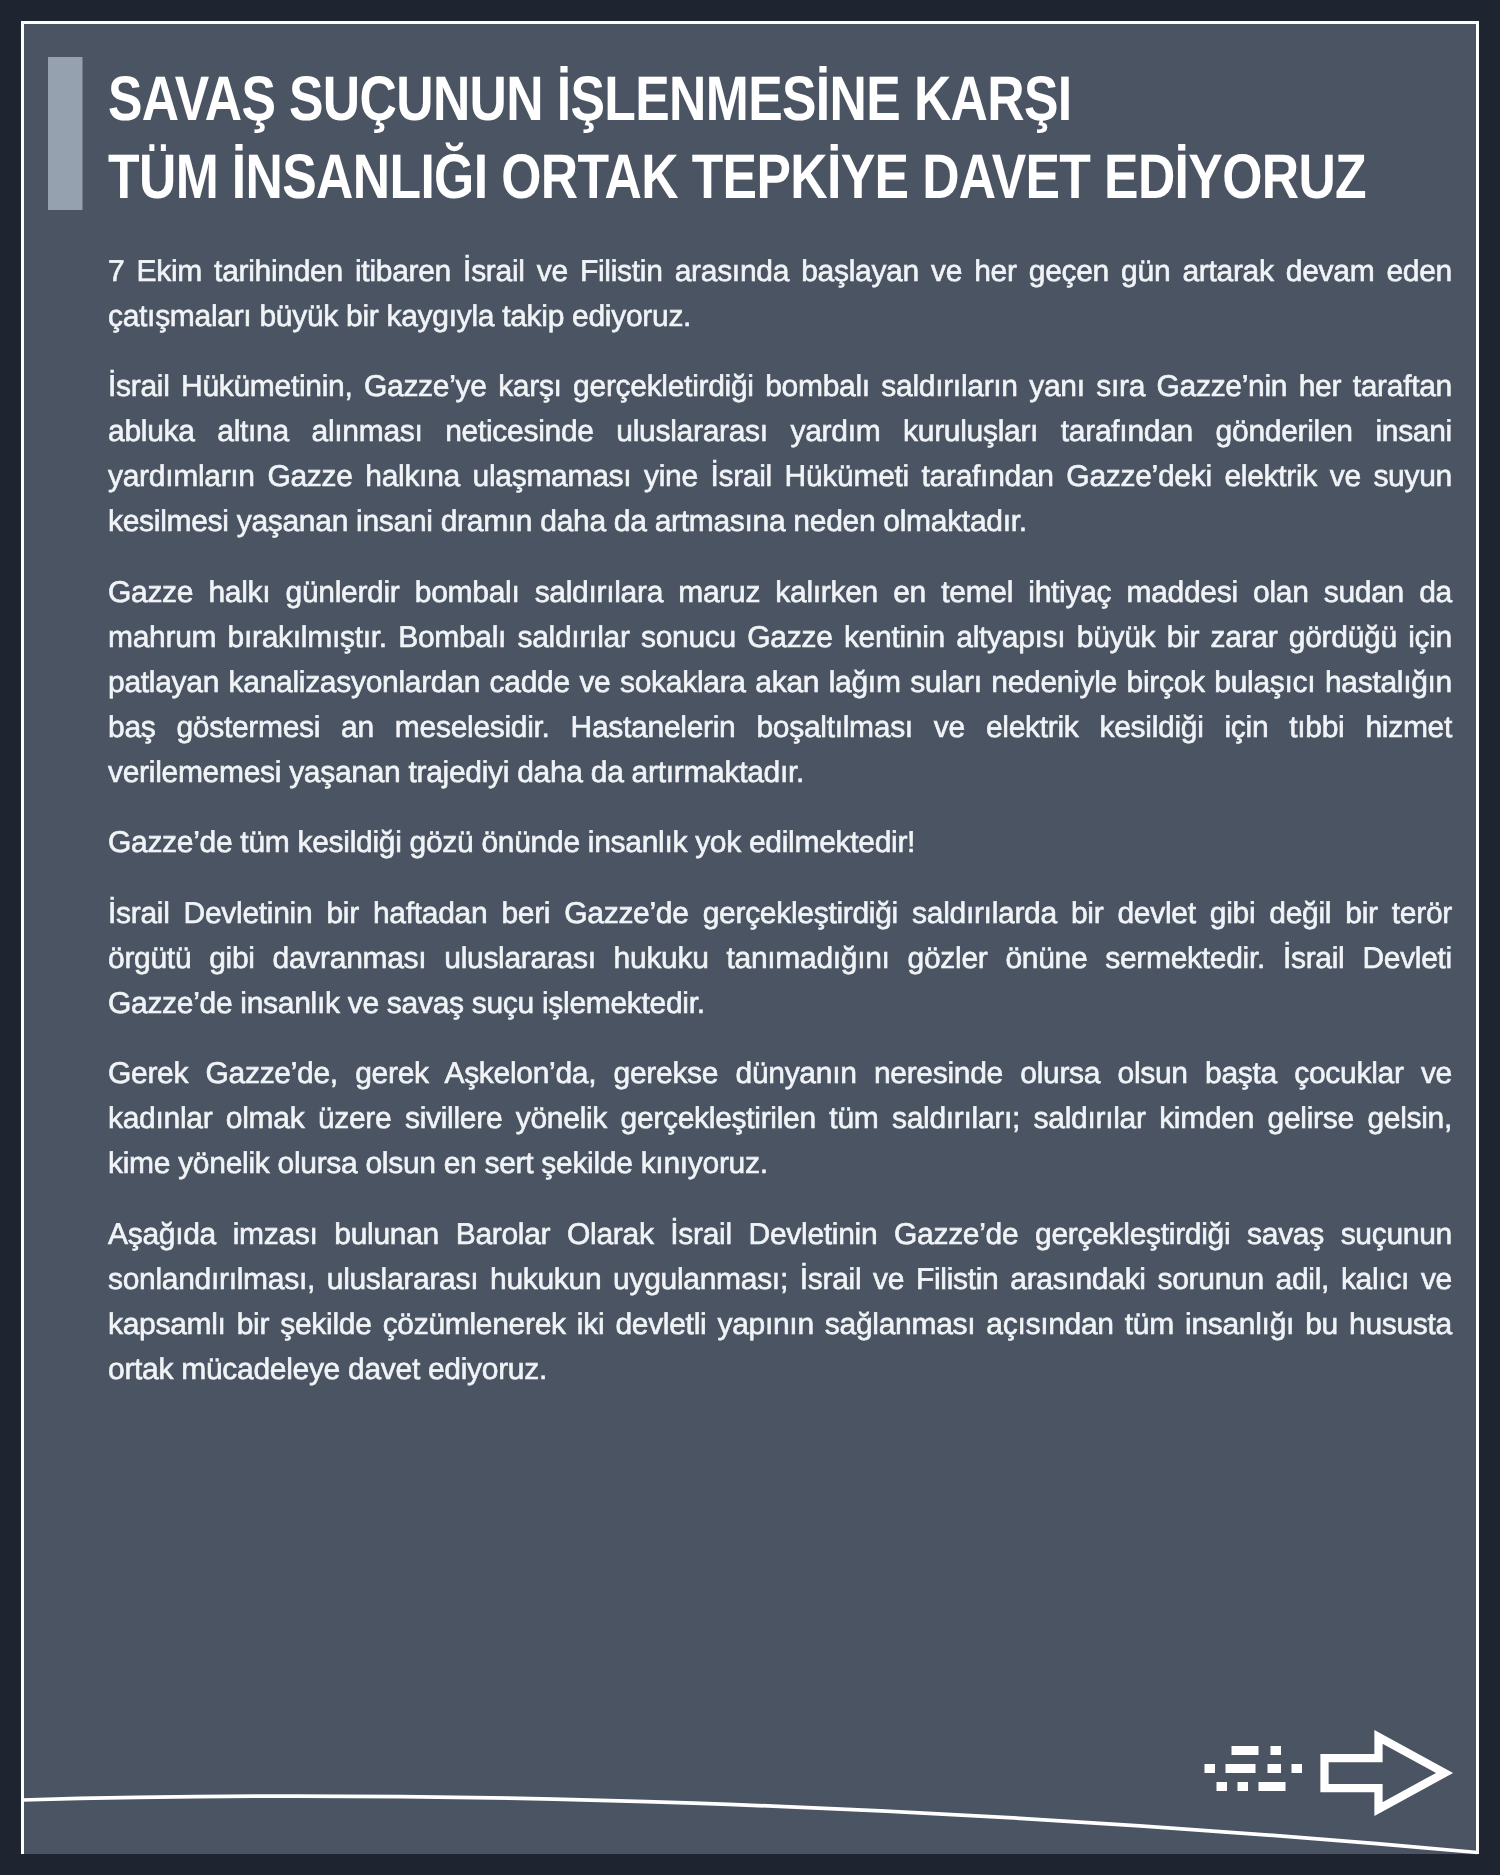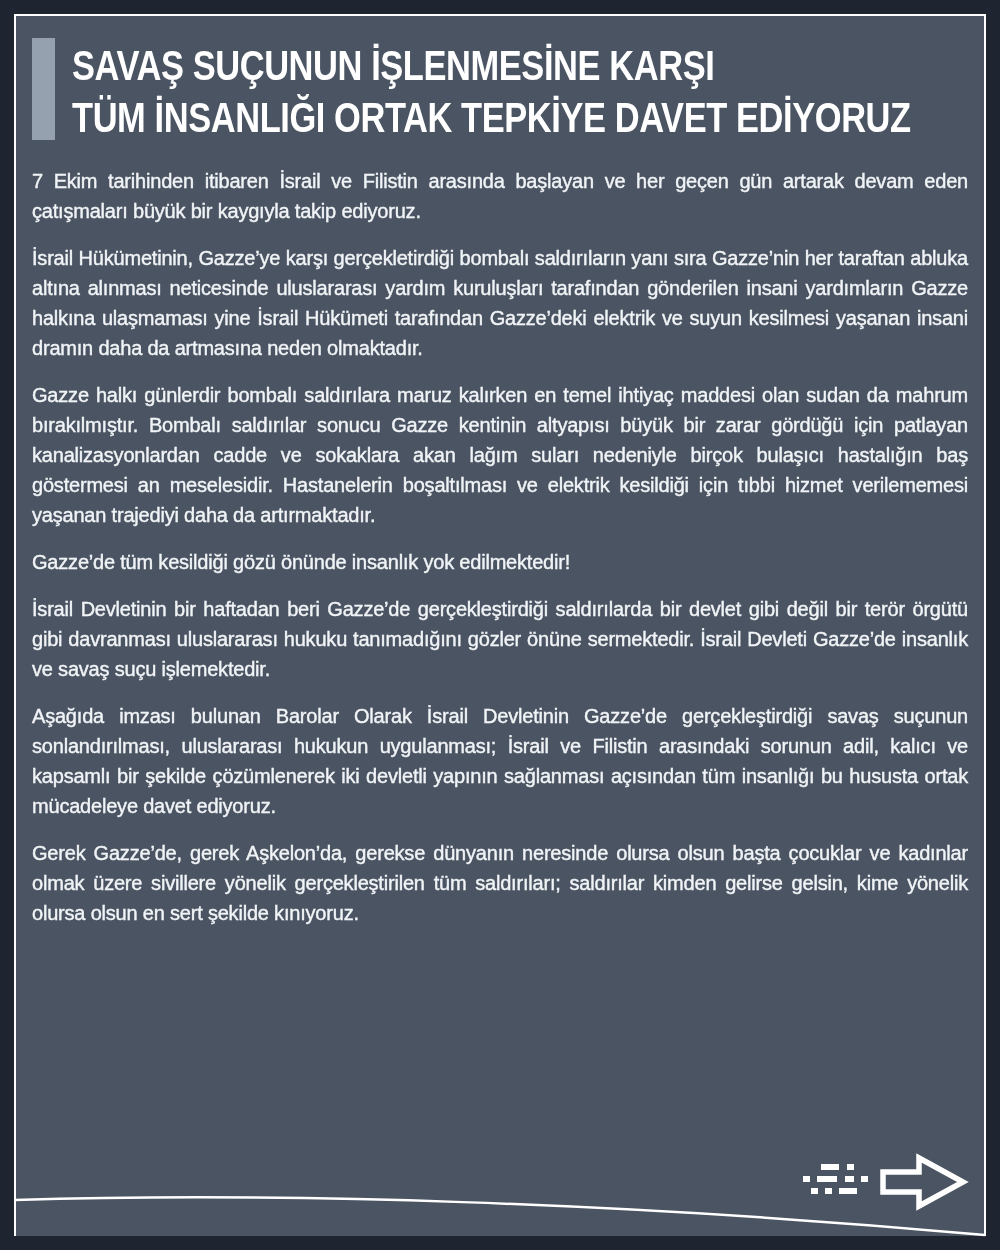--- a/index.html
+++ b/index.html
@@ -47,20 +47,21 @@
   }
   .title-line{
     display:block;
     white-space:nowrap;
     transform:scaleX(0.82);
     transform-origin:0 50%;
   }
   .body-text{
     margin-top:22px;
     color:var(--text);
+    margin-left:40px;
   }
   .body-text p{
     font-size:20px;
     line-height:30px;
     letter-spacing:-0.2px;
     text-align:justify;
     margin-bottom:17px;
     -webkit-text-stroke:0.4px currentColor;
   }
   .bottom-curve{
@@ -89,22 +90,22 @@
       <span class="title-line">TÜM İNSANLIĞI ORTAK TEPKİYE DAVET EDİYORUZ</span>
     </h1>
   </div>
 
   <div class="body-text">
     <p>7 Ekim tarihinden itibaren İsrail ve Filistin arasında başlayan ve her geçen gün artarak devam eden çatışmaları büyük bir kaygıyla takip ediyoruz.</p>
     <p>İsrail Hükümetinin, Gazze’ye karşı gerçekletirdiği bombalı saldırıların yanı sıra Gazze’nin her taraftan abluka altına alınması neticesinde uluslararası yardım kuruluşları tarafından gönderilen insani yardımların Gazze halkına ulaşmaması yine İsrail Hükümeti tarafından Gazze’deki elektrik ve suyun kesilmesi yaşanan insani dramın daha da artmasına neden olmaktadır.</p>
     <p>Gazze halkı günlerdir bombalı saldırılara maruz kalırken en temel ihtiyaç maddesi olan sudan da mahrum bırakılmıştır. Bombalı saldırılar sonucu Gazze kentinin altyapısı büyük bir zarar gördüğü için patlayan kanalizasyonlardan cadde ve sokaklara akan lağım suları nedeniyle birçok bulaşıcı hastalığın baş göstermesi an meselesidir. Hastanelerin boşaltılması ve elektrik kesildiği için tıbbi hizmet verilememesi yaşanan trajediyi daha da artırmaktadır.</p>
     <p>Gazze’de tüm kesildiği gözü önünde insanlık yok edilmektedir!</p>
     <p>İsrail Devletinin bir haftadan beri Gazze’de gerçekleştirdiği saldırılarda bir devlet gibi değil bir terör örgütü gibi davranması uluslararası hukuku tanımadığını gözler önüne sermektedir. İsrail Devleti Gazze’de insanlık ve savaş suçu işlemektedir.</p>
+    <p>Gerek Gazze’de, gerek Aşkelon’da, gerekse dünyanın neresinde olursa olsun başta çocuklar ve kadınlar olmak üzere sivillere yönelik gerçekleştirilen tüm saldırıları; saldırılar kimden gelirse gelsin, kime yönelik olursa olsun en sert şekilde kınıyoruz.</p>
     <p>Aşağıda imzası bulunan Barolar Olarak İsrail Devletinin Gazze’de gerçekleştirdiği savaş suçunun sonlandırılması, uluslararası hukukun uygulanması; İsrail ve Filistin arasındaki sorunun adil, kalıcı ve kapsamlı bir şekilde çözümlenerek iki devletli yapının sağlanması açısından tüm insanlığı bu hususta ortak mücadeleye davet ediyoruz.</p>
-    <p>Gerek Gazze’de, gerek Aşkelon’da, gerekse dünyanın neresinde olursa olsun başta çocuklar ve kadınlar olmak üzere sivillere yönelik gerçekleştirilen tüm saldırıları; saldırılar kimden gelirse gelsin, kime yönelik olursa olsun en sert şekilde kınıyoruz.</p>
   </div>
 
 </div>
 
 <svg class="bottom-curve" viewBox="0 0 1000 1250" xmlns="http://www.w3.org/2000/svg" aria-hidden="true">
   <path d="M 15 1200 C 280 1192, 620 1202, 985 1235" fill="none" stroke="#ffffff" stroke-width="2.5"></path>
 </svg>
 
 <svg class="arrow-icon" viewBox="0 0 180 68" xmlns="http://www.w3.org/2000/svg" aria-hidden="true">
   <g fill="#ffffff">

